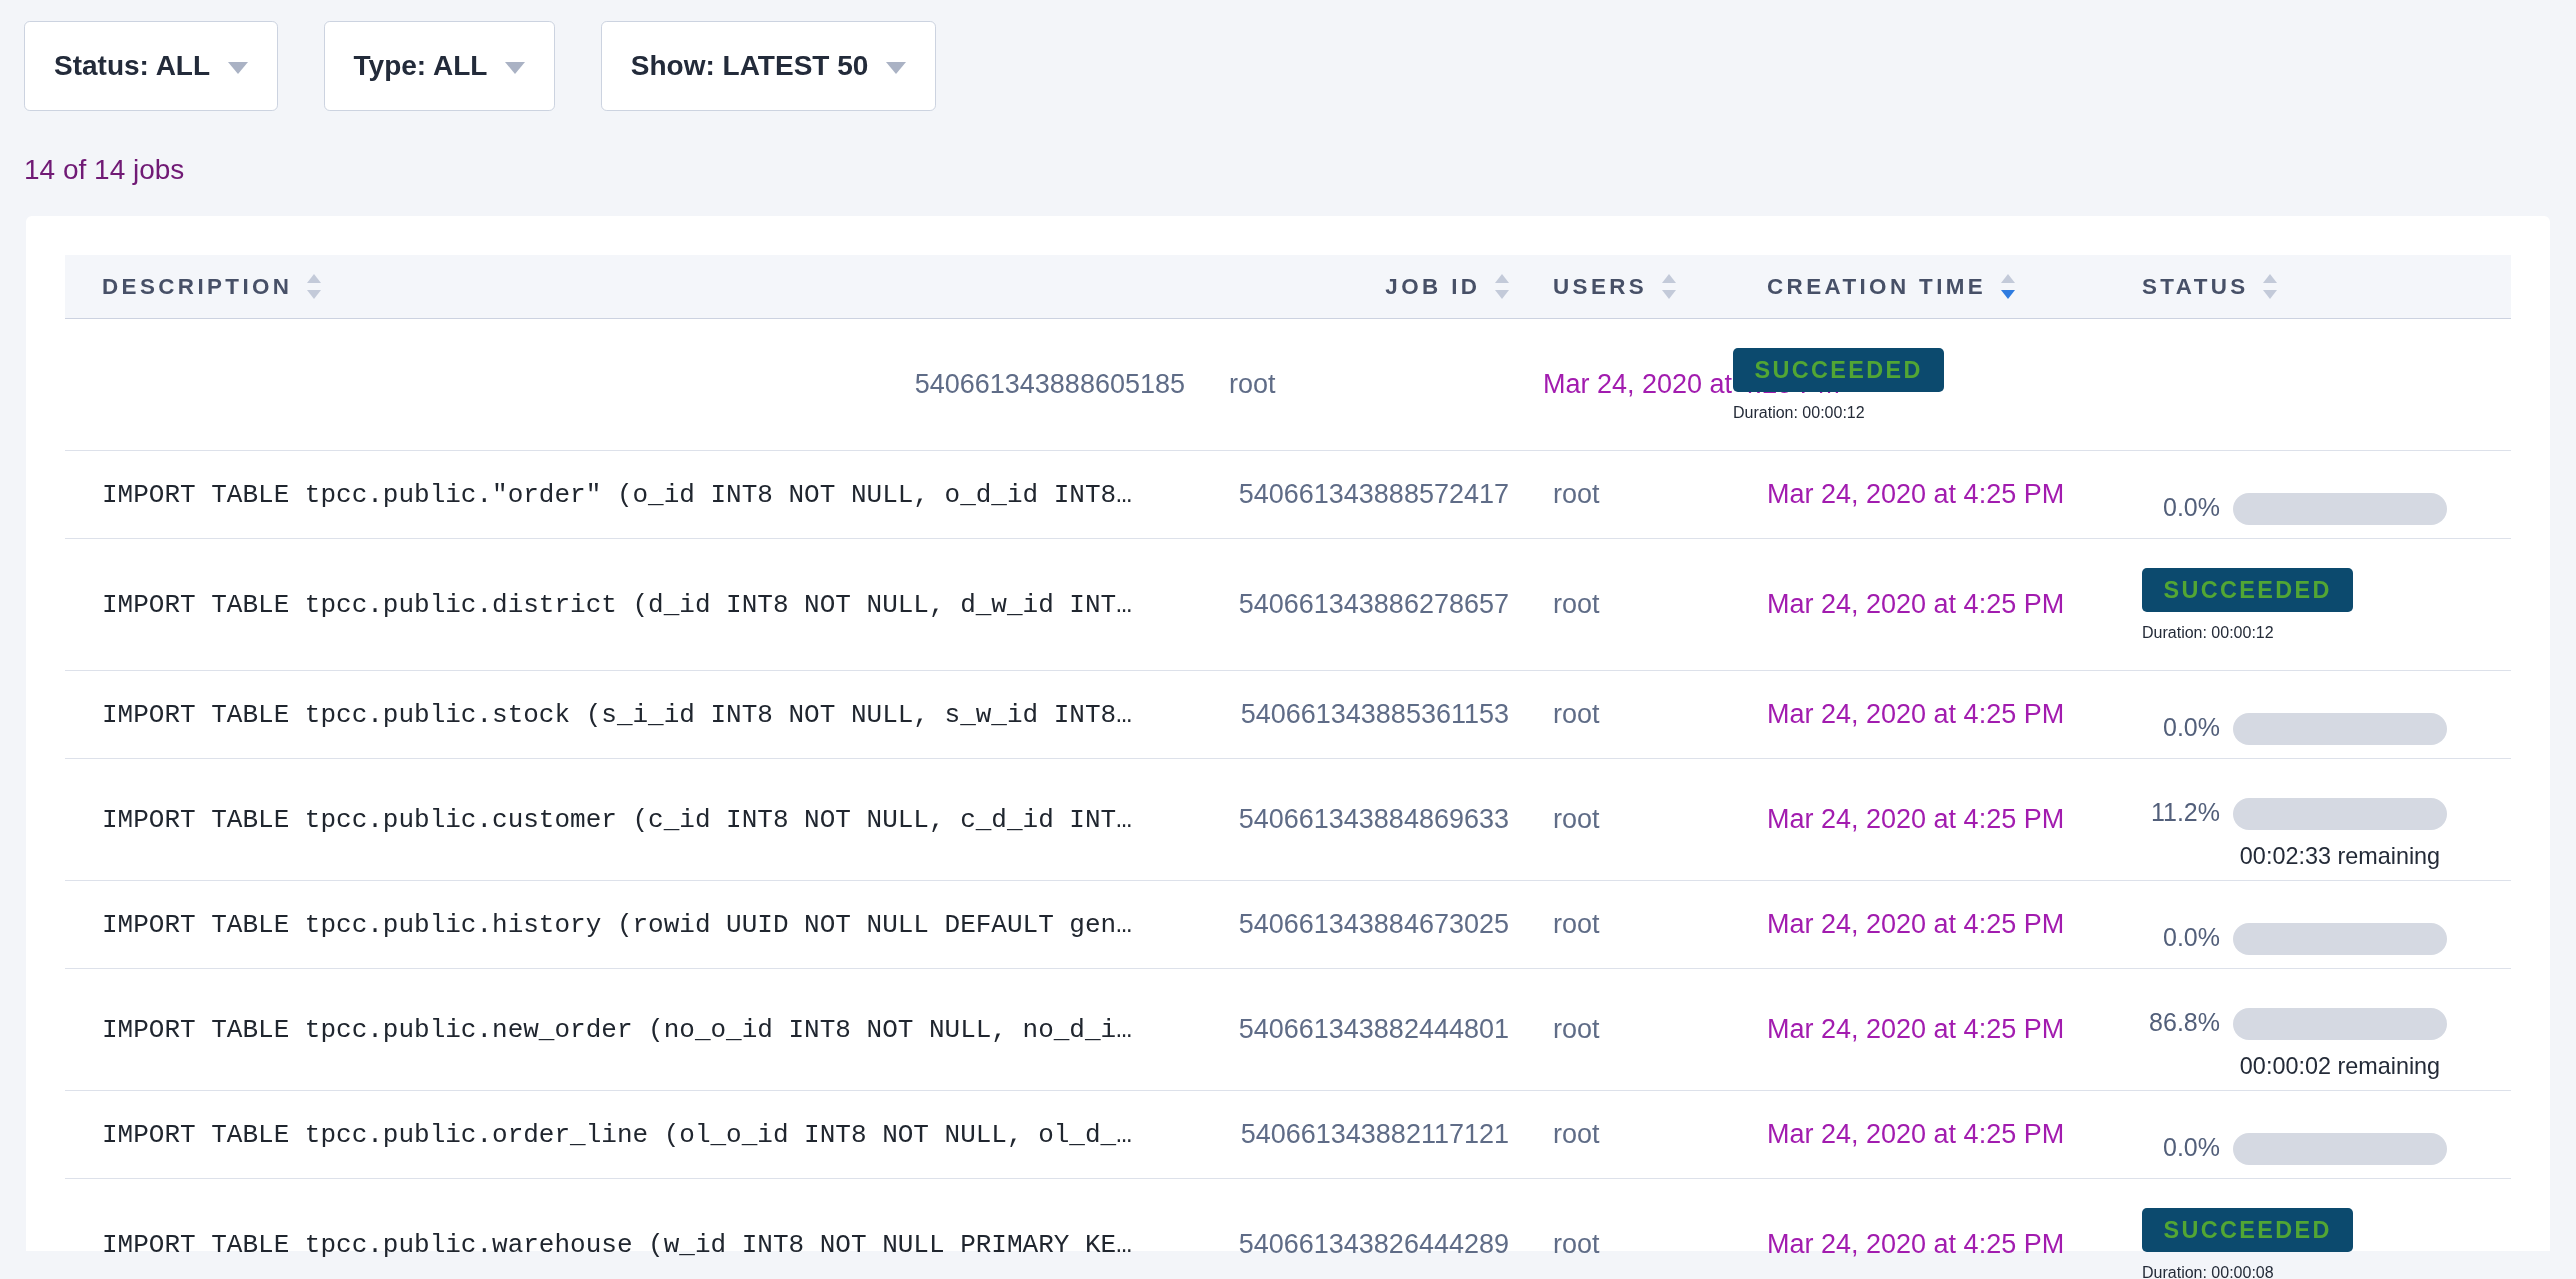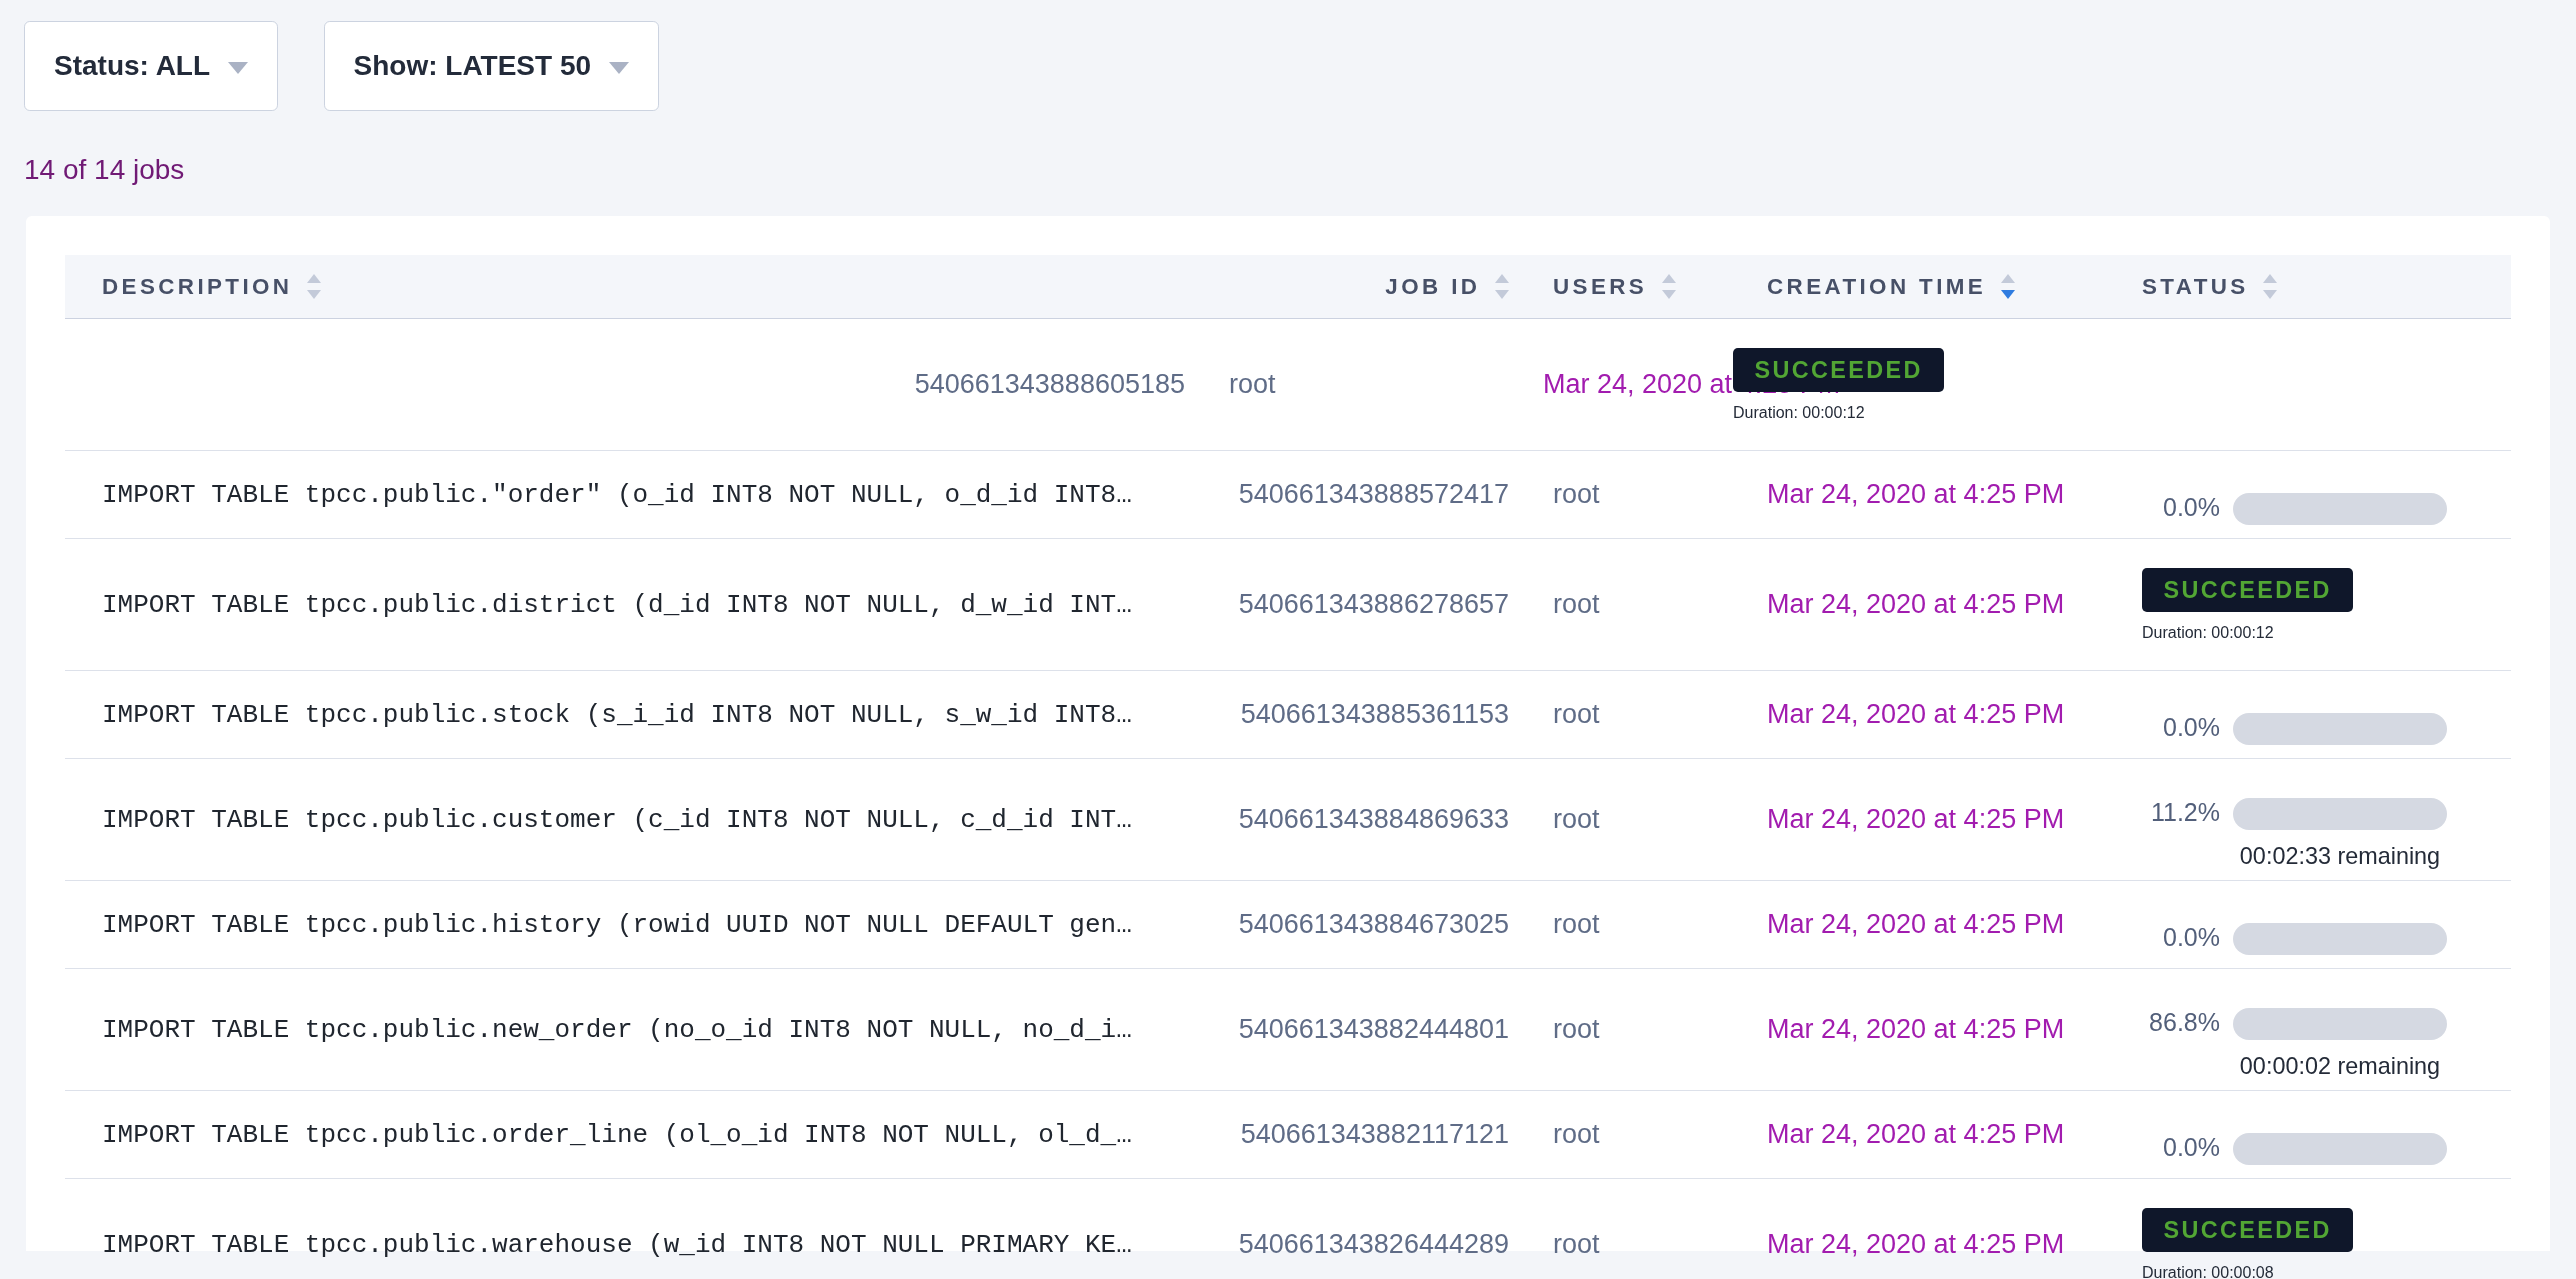--- a/index.html
+++ b/index.html
@@ -73,21 +73,21 @@
     padding-left:37px; font-family:"Liberation Mono", monospace;
     font-size:26px; color:#20262f; white-space:nowrap; overflow:hidden;
   }
   .cell-jobid { text-align:right; font-size:27px; color:#5f6c87; }
   .cell-users { padding-left:44px; font-size:27px; color:#5f6c87; }
   .cell-creation { padding-left:34px; font-size:27px; color:#a21caf; white-space:nowrap; }
 
   
   .status-succeeded { display:flex; flex-direction:column; gap:11.7px; align-items:flex-start; }
   .badge {
-    background:#0f172a; color:#52a634;
+    background:#0c4a6e; color:#52a634;
     font-size:23.4px; font-weight:bold; letter-spacing:2.4px;
     padding:8.8px 21.4px; border-radius:4.9px;
   }
   .duration { font-size:16px; color:#242b38; }
 
   .status-progress { display:flex; flex-direction:column; gap:13.6px; }
   .prog-line { display:flex; align-items:flex-start;margin-top:28px; }
   .pct { width:78px; text-align:right; font-size:25px; color:#525f7a; }
   .bar {
     width:214px; height:32px; margin-left:12.7px;
@@ -101,20 +101,24 @@
 </style>
 </head>
 <body>
 
 <div class="filterbar">
   <div class="dropdown">
     <span>Status: ALL</span>
     <span class="caret"></span>
   </div>
   <div class="dropdown">
+    <span>Type: ALL</span>
+    <span class="caret"></span>
+  </div>
+  <div class="dropdown">
     <span>Show: LATEST 50</span>
     <span class="caret"></span>
   </div>
 </div>
 
 <div class="summary">14 of 14 jobs</div>
 
 <div class="card">
   <div class="grid-row thead">
     <div class="th th-desc">

